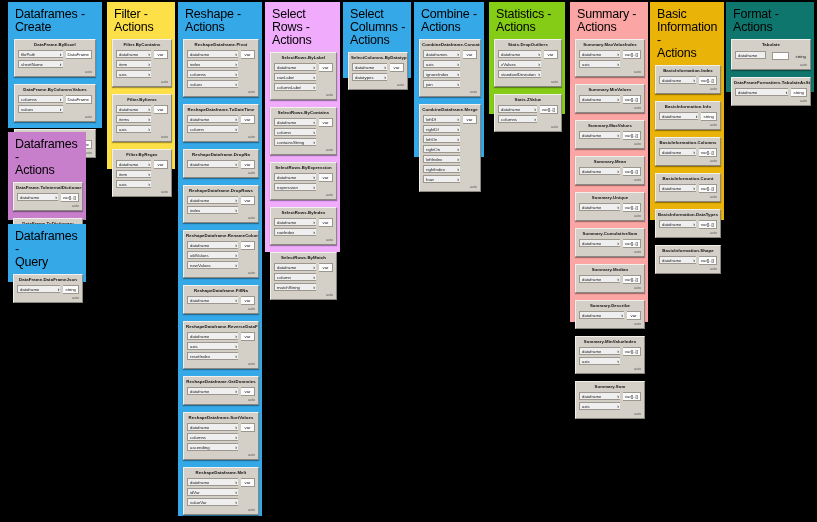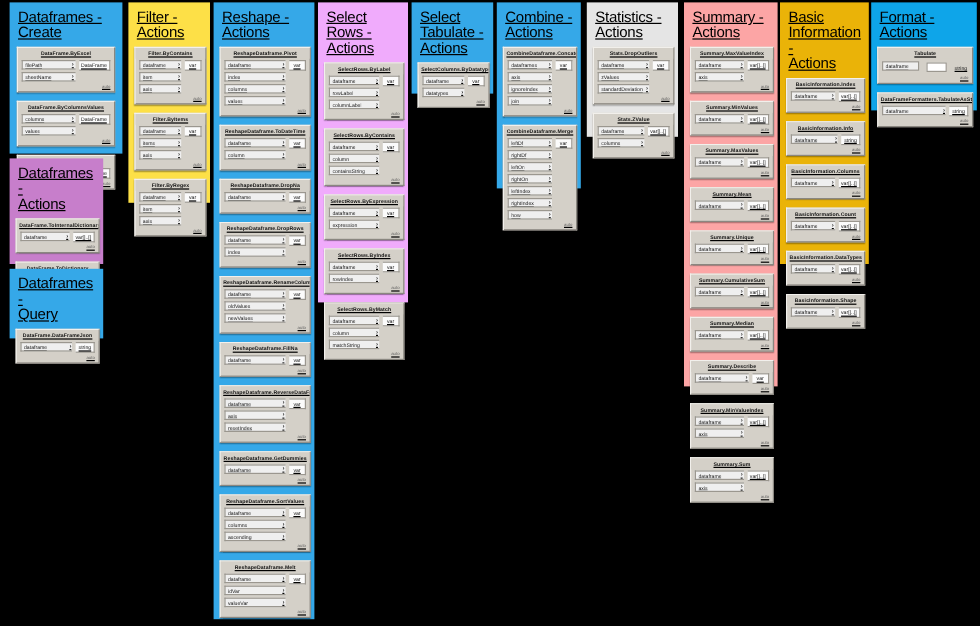--- a/index.html
+++ b/index.html
@@ -14,21 +14,20 @@
   #canvas {
     position: relative;
     width: 817px; height: 522px;
     background: #000000;
   }
   
   .group {
     position: absolute;
     background: #35a8e8;
     padding: 4px 5px 6px 5px;
-    text-decoration: underline;
   }
   .group.magenta { background: #c77ecb; }
   .group-title {
     font-size: 12.5px;
     line-height: 13px;
     color: #000;
     font-weight: 400;
     margin: 2px 0 5px 2px;
     letter-spacing: -0.2px;
     white-space: pre-line;
@@ -622,21 +621,21 @@
           </div>
           <div class="outputs">
             <div class="oport">var</div>
           </div>
         </div>
         <div class="node-footer">auto</div>
       </div>
     </div>
     <div class="group" style="left: 343px; top: 2px; width: 68px; height: 76px; background: rgb(53, 168, 232);">
       <div class="group-title">Select
-Tabulate -
+Columns -
 Actions</div>
       <div class="node" style="width: 60px;">
         <div class="node-title">SelectColumns.ByDatatype</div>
         <div class="node-body">
           <div class="inputs">
             <div class="port">
               <span class="plabel">dataframe</span>
               <span class="chev">›</span>
             </div>
             <div class="port">
@@ -714,21 +713,21 @@
               <span class="chev">›</span>
             </div>
           </div>
           <div class="outputs">
             <div class="oport">var</div>
           </div>
         </div>
         <div class="node-footer">auto</div>
       </div>
     </div>
-    <div class="group" style="left: 489px; top: 2px; width: 76px; height: 112px; background: #e5e5e5;">
+    <div class="group" style="left: 489px; top: 2px; width: 76px; height: 112px; background: #84cc16;">
       <div class="group-title">Statistics -
 Actions</div>
       <div class="node" style="width: 68px;">
         <div class="node-title">Stats.DropOutliers</div>
         <div class="node-body">
           <div class="inputs">
             <div class="port">
               <span class="plabel">dataframe</span>
               <span class="chev">›</span>
             </div>
@@ -1021,21 +1020,21 @@
               <span class="chev">›</span>
             </div>
           </div>
           <div class="outputs">
             <div class="oport">var[]..[]</div>
           </div>
         </div>
         <div class="node-footer">auto</div>
       </div>
     </div>
-    <div class="group" style="left: 726px; top: 2px; width: 88px; height: 90px; background: #0ea5e9;">
+    <div class="group" style="left: 726px; top: 2px; width: 88px; height: 90px; background: #0f766e;">
       <div class="group-title">Format - Actions</div>
       <div class="node" style="width: 80px;">
         <div class="node-title">Tabulate</div>
         <div class="node-body tabulate">
           <div class="port">
             <span class="plabel">dataframe</span>
           </div>
           <div class="blankbox"></div>
           <span class="plain-out">string</span>
         </div>

